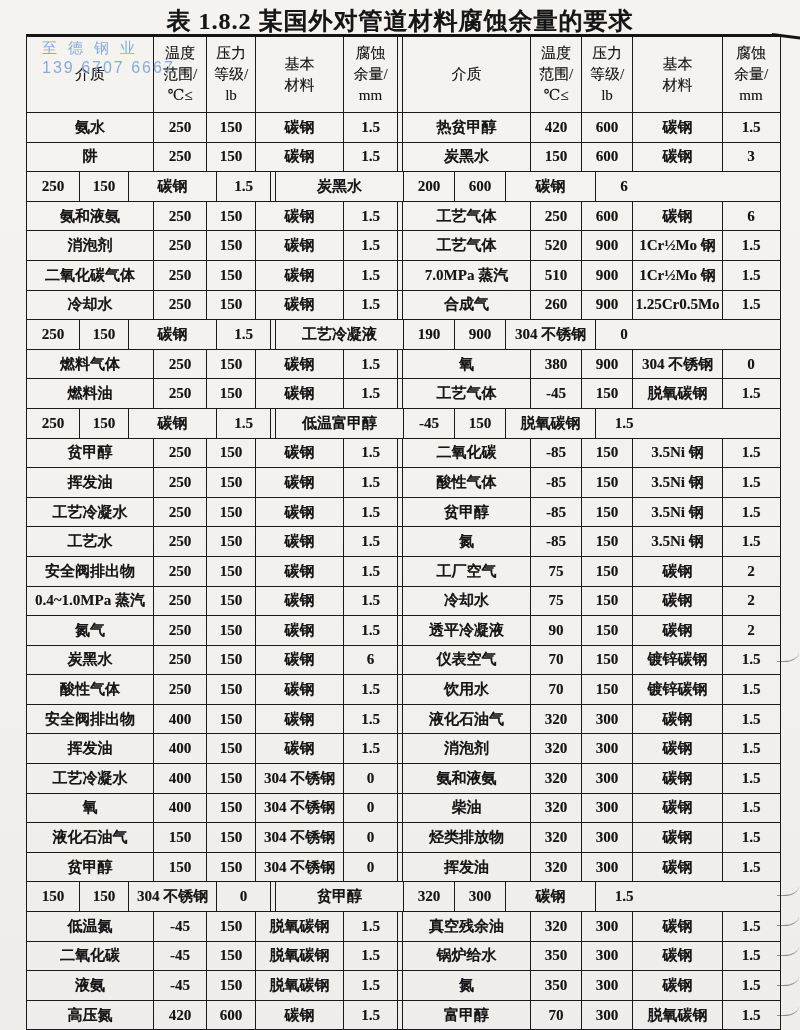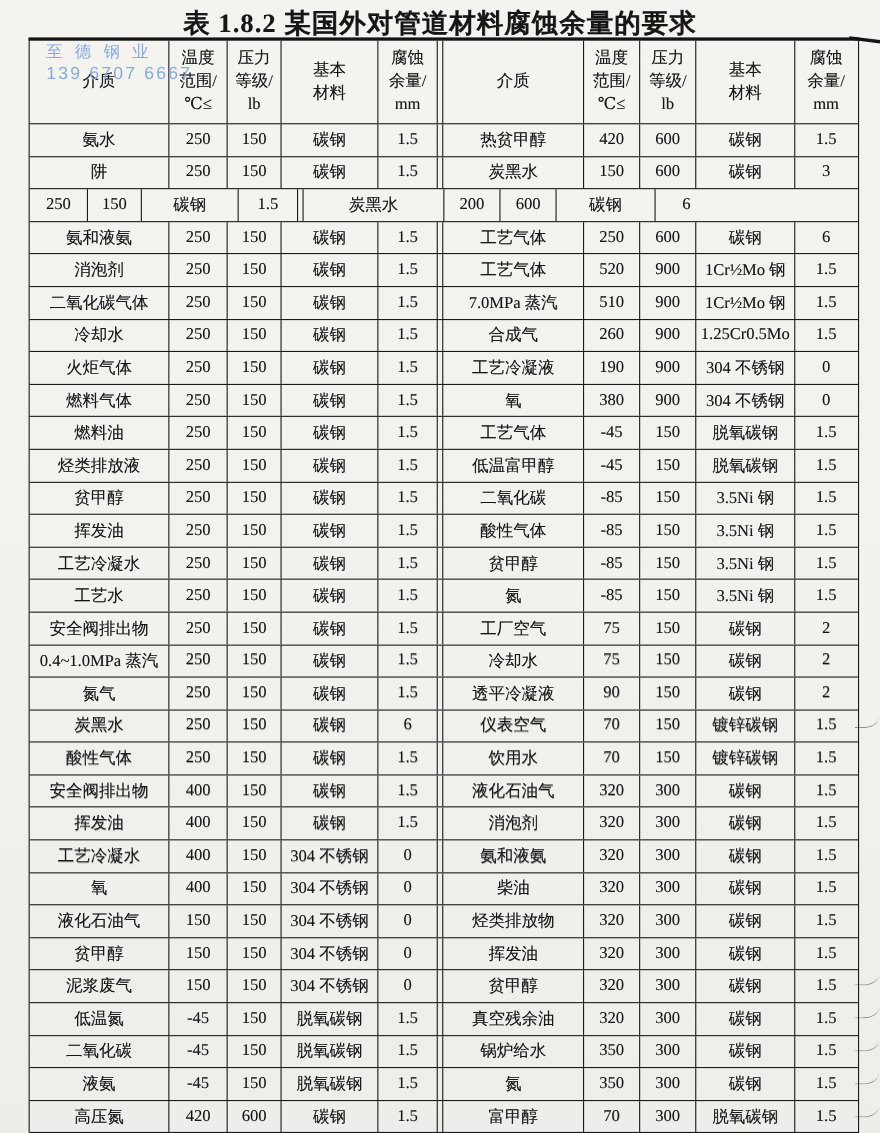--- a/index.html
+++ b/index.html
@@ -28,21 +28,21 @@
 
   .tbl {
     position:absolute; left:26px; top:34px; width:755px;
     border-top:3px solid #141414;
     border-left:1.6px solid #1a1a1a;
     border-right:1.6px solid #1a1a1a;
     text-shadow:0.25px 0.25px 0 rgba(20,20,20,.4);
   }
   .hrow, .row { display:flex; align-items:stretch; }
   .hrow { height:76px; border-bottom:1.6px solid #1a1a1a; }
-  .row  { height:29.6px; border-bottom:1.3px solid #1a1a1a; }
+  .row  { height:29.6px; border-bottom:1.3px solid #1a1a1a;font-weight:bold; }
   .cell {
     display:flex; align-items:center; justify-content:center;
     border-right:1.3px solid #1a1a1a;
     font-size:15px; white-space:nowrap; overflow:hidden;
   }
   .hc { white-space:pre-line; text-align:center; line-height:21px; }
   .l0{width:127px} .l1{width:53px} .l2{width:49px} .l3{width:88px} .l4{width:53px;border-right:none}
   .r0{width:128px} .r1{width:51px} .r2{width:51px} .r3{width:90px} .r4{width:56px;border-right:none}
   .divider {
     flex:0 0 6px; width:6px;
@@ -185,21 +185,20 @@
           <div class="cell l3">碳钢</div>
           <div class="cell l4">1.5</div>
           <div class="divider"></div>
           <div class="cell r0">合成气</div>
           <div class="cell r1">260</div>
           <div class="cell r2">900</div>
           <div class="cell r3">1.25Cr0.5Mo</div>
           <div class="cell r4">1.5</div>
         </div>
         <div class="row">
-          <div class="cell l0">火炬气体</div>
           <div class="cell l1">250</div>
           <div class="cell l2">150</div>
           <div class="cell l3">碳钢</div>
           <div class="cell l4">1.5</div>
           <div class="divider"></div>
           <div class="cell r0">工艺冷凝液</div>
           <div class="cell r1">190</div>
           <div class="cell r2">900</div>
           <div class="cell r3">304 不锈钢</div>
           <div class="cell r4">0</div>
@@ -224,21 +223,20 @@
           <div class="cell l3">碳钢</div>
           <div class="cell l4">1.5</div>
           <div class="divider"></div>
           <div class="cell r0">工艺气体</div>
           <div class="cell r1">-45</div>
           <div class="cell r2">150</div>
           <div class="cell r3">脱氧碳钢</div>
           <div class="cell r4">1.5</div>
         </div>
         <div class="row">
-          <div class="cell l0">烃类排放液</div>
           <div class="cell l1">250</div>
           <div class="cell l2">150</div>
           <div class="cell l3">碳钢</div>
           <div class="cell l4">1.5</div>
           <div class="divider"></div>
           <div class="cell r0">低温富甲醇</div>
           <div class="cell r1">-45</div>
           <div class="cell r2">150</div>
           <div class="cell r3">脱氧碳钢</div>
           <div class="cell r4">1.5</div>
@@ -432,21 +430,20 @@
           <div class="cell l3">304 不锈钢</div>
           <div class="cell l4">0</div>
           <div class="divider"></div>
           <div class="cell r0">挥发油</div>
           <div class="cell r1">320</div>
           <div class="cell r2">300</div>
           <div class="cell r3">碳钢</div>
           <div class="cell r4">1.5</div>
         </div>
         <div class="row">
-          <div class="cell l0">泥浆废气</div>
           <div class="cell l1">150</div>
           <div class="cell l2">150</div>
           <div class="cell l3">304 不锈钢</div>
           <div class="cell l4">0</div>
           <div class="divider"></div>
           <div class="cell r0">贫甲醇</div>
           <div class="cell r1">320</div>
           <div class="cell r2">300</div>
           <div class="cell r3">碳钢</div>
           <div class="cell r4">1.5</div>

